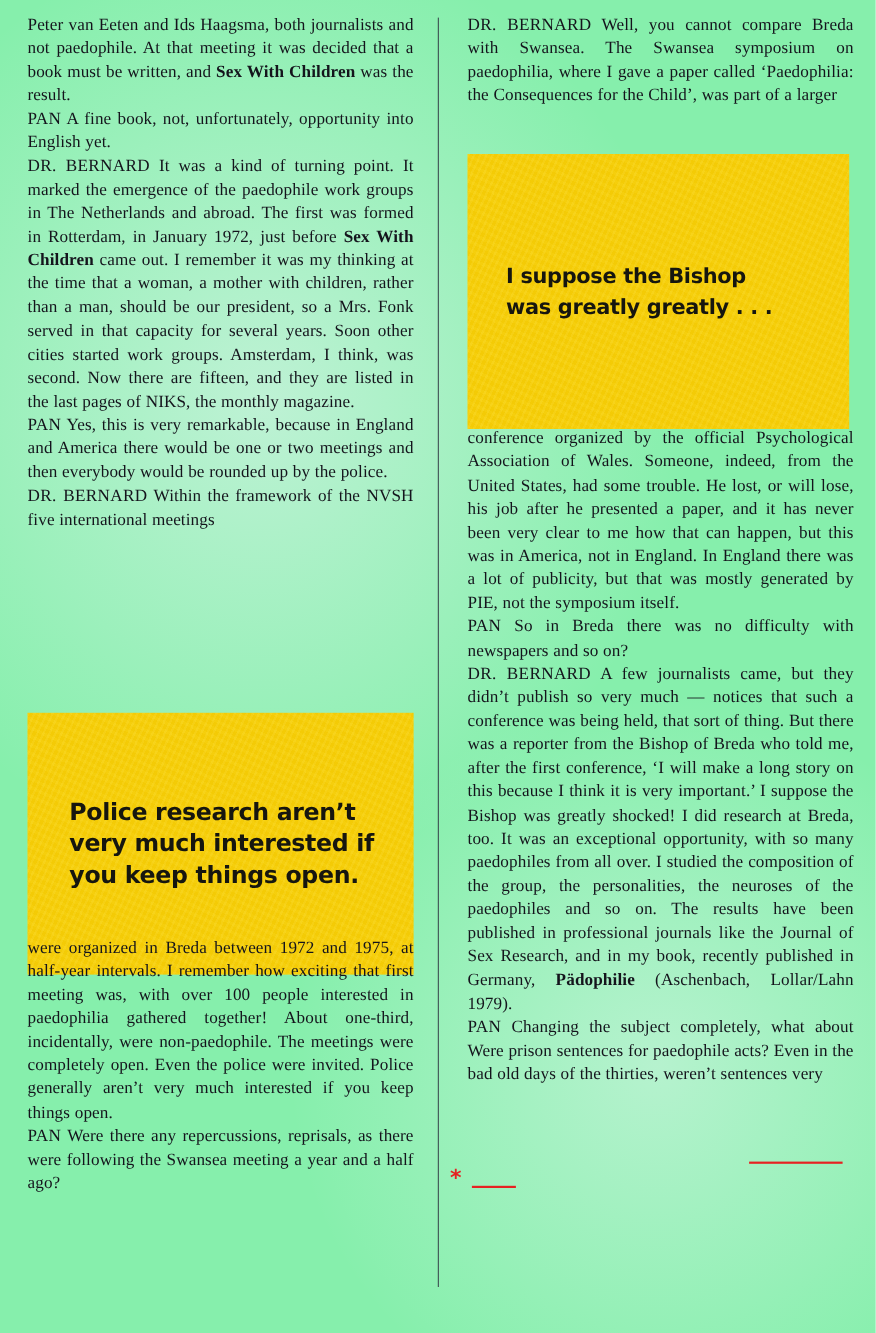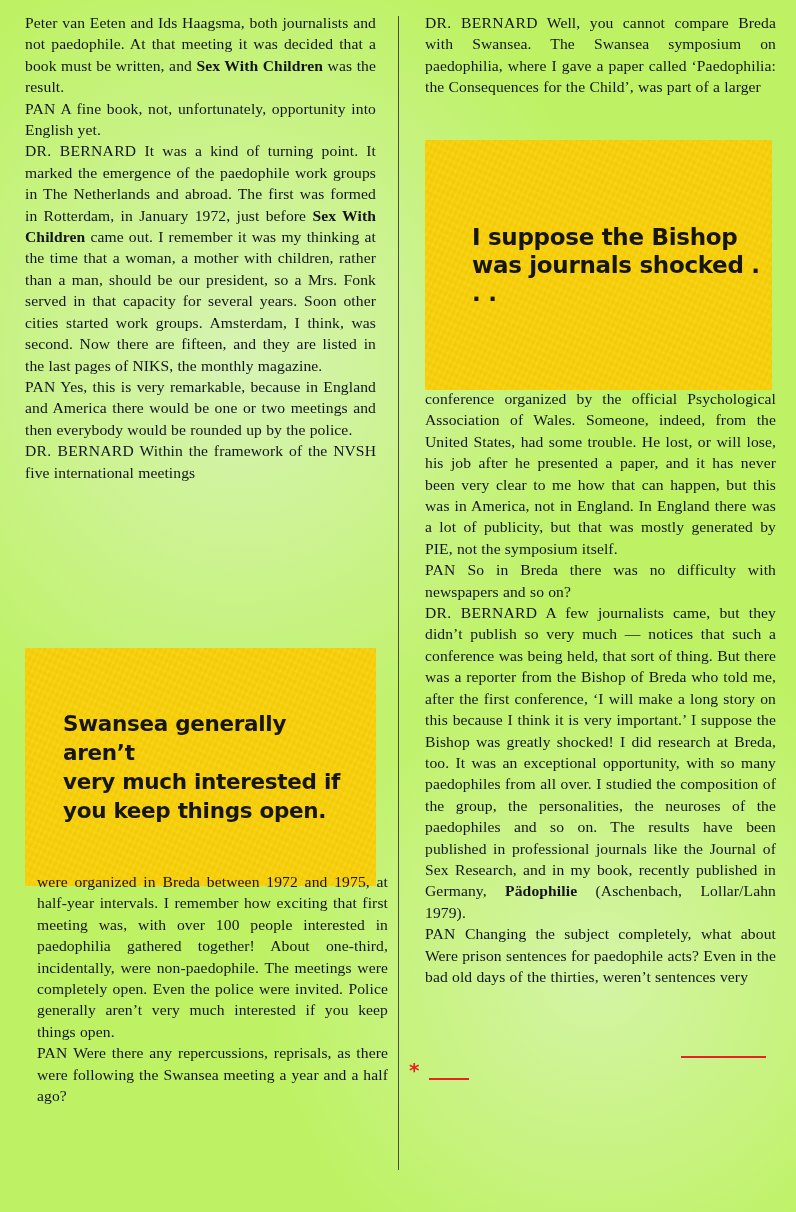--- a/index.html
+++ b/index.html
@@ -16,21 +16,21 @@
     position: relative;
     overflow: hidden;
   }
 
   
   .page {
     position: absolute;
     inset: 0;
     width: 796px;
     height: 1212px;
-    background: #bef264;
+    background: #86efac;
   }
 
   
   .paper-tint {
     position: absolute;
     inset: 0;
     background:
       radial-gradient(ellipse 70% 50% at 30% 30%, rgba(236,244,246,0.55), rgba(255,255,255,0) 70%),
       radial-gradient(ellipse 60% 40% at 75% 80%, rgba(240,246,248,0.45), rgba(255,255,255,0) 70%);
     pointer-events: none;
@@ -121,23 +121,23 @@
     padding-right: 14px;
   }
 
   #pq-right {
     left: 425px;
     top: 140px;
     width: 347px;
     height: 250px;
   }
   #pq-right .pqtext {
-    font-size: 23px;
+    font-size: 19px;
     line-height: 28px;
-    padding-left: 47px;
+    padding-left: 35px;
     padding-right: 12px;
   }
 
   
   .annot-underline {
     position: absolute;
     background: #e62222;
     height: 2px;
   }
   #ul-aschen { left: 681px; top: 1056px; width: 85px; }
@@ -188,40 +188,40 @@
       <p class="body"><span class="spk">PAN</span><span>   A fine book, not, unfortunately, opportunity into English yet.</span></p>
       <p class="body"><span class="spk">DR. BERNARD</span><span>   It was a kind of turning point. It marked the emergence of the paedophile work groups in The Netherlands and abroad. The first was formed in Rotterdam, in January 1972, just before </span><span class="ttl">Sex With Children</span><span> came out. I remember it was my thinking at the time that a woman, a mother with children, rather than a man, should be our president, so a Mrs. Fonk served in that capacity for several years. Soon other cities started work groups. Amsterdam, I think, was second. Now there are fifteen, and they are listed in the last pages of NIKS, the monthly magazine.</span></p>
       <p class="body"><span class="spk">PAN</span><span>   Yes, this is very remarkable, because in England and America there would be one or two meetings and then everybody would be rounded up by the police.</span></p>
       <p class="body"><span class="spk">DR. BERNARD</span><span>   Within the framework of the NVSH five international meetings</span></p>
     </div>
   </div>
 
   <div class="pullquote" id="pq-left">
     <div class="noise"></div>
     <div class="pqtext">
-        <div>Swansea generally aren’t</div>
+        <div>Police research aren’t</div>
         <div>very much interested if</div>
         <div>you keep things open.</div>
       </div>
   </div>
 
-  <div class="col col-left" style="top:871px;margin-left:12px;">
+  <div class="col col-left" style="top:851px;">
     <p class="body"><span>were organized in Breda between 1972 and 1975, at half-year intervals. I remember how exciting that first meeting was, with over 100 people interested in paedophilia gathered together! About one-third, incidentally, were non-paedophile. The meetings were completely open. Even the police were invited. Police generally aren’t very much interested if you keep things open.</span></p>
     <p class="body"><span class="spk">PAN</span><span>   Were there any repercussions, reprisals, as there were following the Swansea meeting a year and a half ago?</span></p>
   </div>
 
   <div class="col col-right">
     <p class="body"><span class="spk">DR. BERNARD</span><span>   Well, you cannot compare Breda with Swansea. The Swansea symposium on paedophilia, where I gave a paper called ‘Paedophilia: the Consequences for the Child’, was part of a larger</span></p>
   </div>
 
   <div class="pullquote" id="pq-right">
     <div class="noise"></div>
     <div class="pqtext">
         <div>I suppose the Bishop</div>
-        <div>was journals shocked . . .</div>
+        <div>was greatly greatly . . .</div>
       </div>
   </div>
 
   <div class="col col-right" style="top:388px;">
     <p class="body"><span>conference organized by the official Psychological Association of Wales. Someone, indeed, from the United States, had some trouble. He lost, or will lose, his job after he presented a paper, and it has never been very clear to me how that can happen, but this was in America, not in England. In England there was a lot of publicity, but that was mostly generated by PIE, not the symposium itself.</span></p>
     <p class="body"><span class="spk">PAN</span><span>   So in Breda there was no difficulty with newspapers and so on?</span></p>
     <p class="body"><span class="spk">DR. BERNARD</span><span>   A few journalists came, but they didn’t publish so very much — notices that such a conference was being held, that sort of thing. But there was a reporter from the Bishop of Breda who told me, after the first conference, ‘I will make a long story on this because I think it is very important.’ I suppose the Bishop was greatly shocked! I did research at Breda, too. It was an exceptional opportunity, with so many paedophiles from all over. I studied the composition of the group, the personalities, the neuroses of the paedophiles and so on. The results have been published in professional journals like the Journal of Sex Research, and in my book, recently published in Germany, </span><span class="ttl">Pädophilie</span><span> (Aschenbach, Lollar/Lahn 1979).</span></p>
     <p class="body"><span class="spk">PAN</span><span>   Changing the subject completely, what about Were prison sentences for paedophile acts? Even in the bad old days of the thirties, weren’t sentences very</span></p>
   </div>
 

